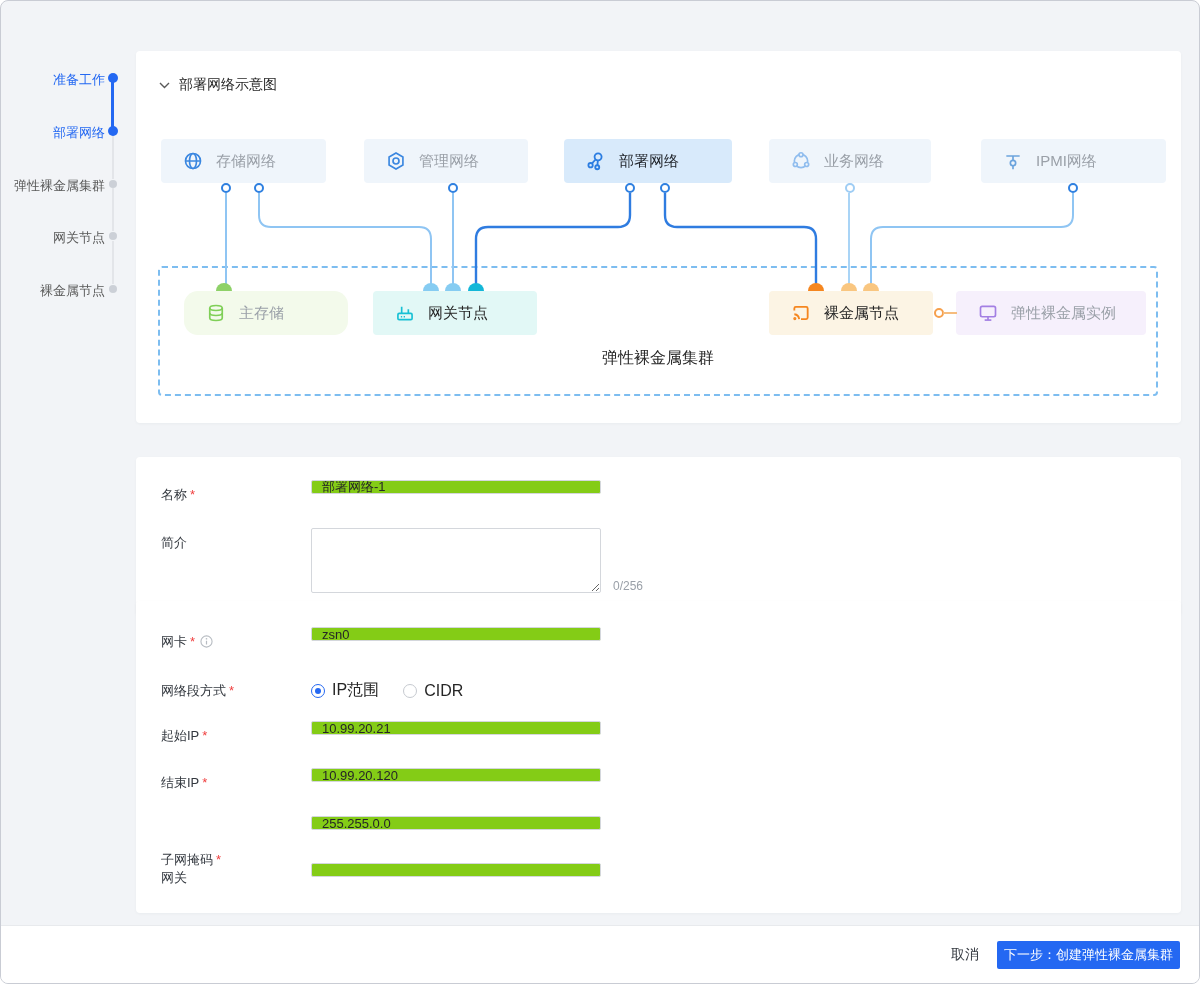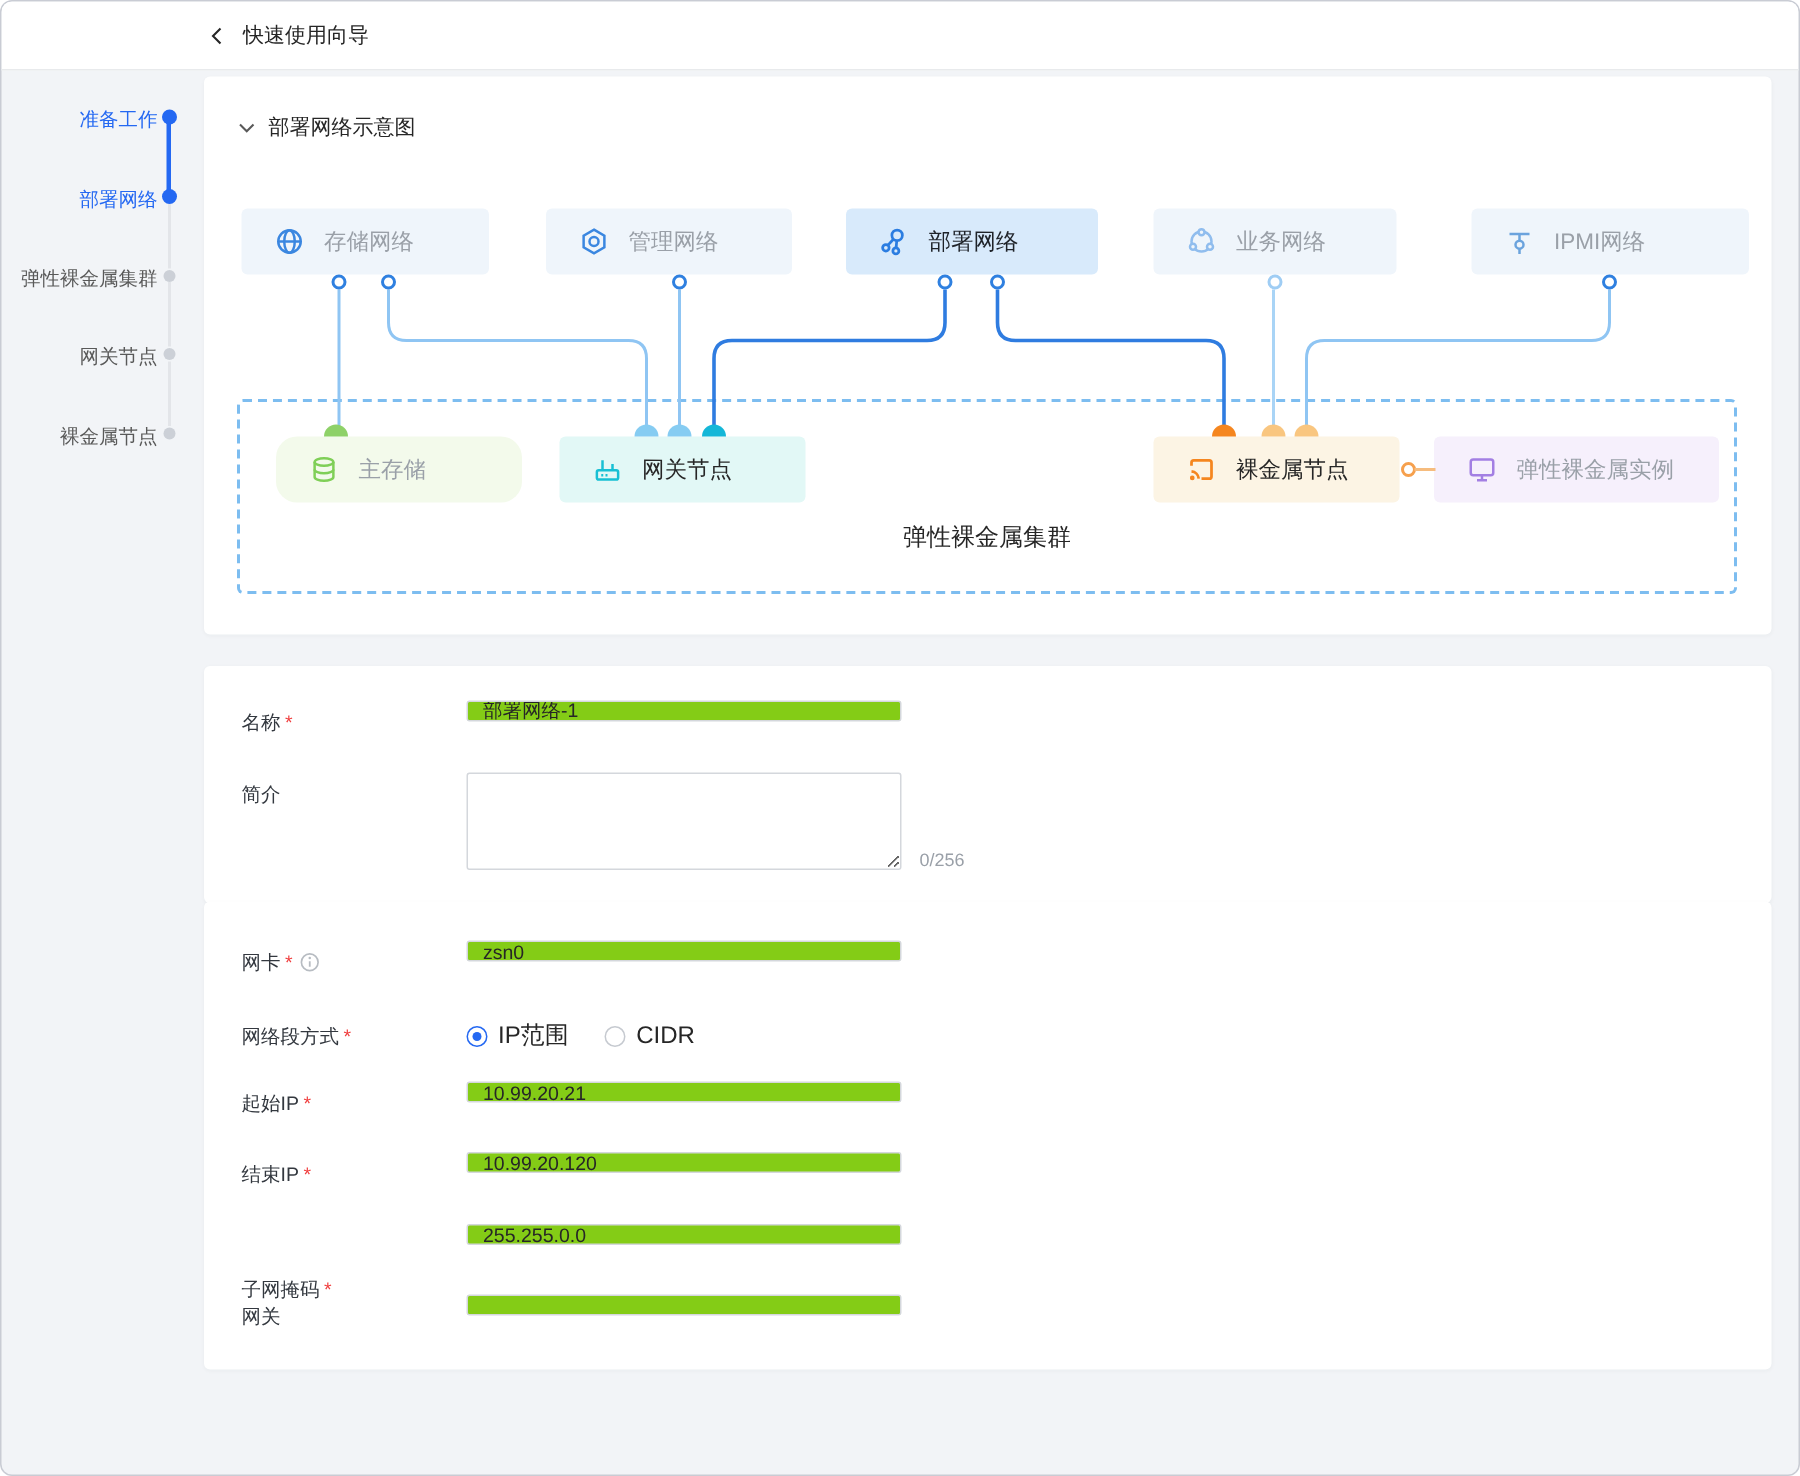--- a/index.html
+++ b/index.html
@@ -21,21 +21,21 @@
   .step-item { position:absolute; left:0; width:104px; text-align:right; font-size:13px; color:#595959; cursor:pointer; }
   .step-item.active { color:#2468f2; }
   .step-dot { position:absolute; border-radius:50%; background:#ccd0d7; }
   .step-dot.active { background:#2468f2; }
   .step-line { position:absolute; background:#e3e5e9; }
   .step-line.active { background:#2468f2; }
 
   
   .card { position:absolute; left:135px; width:1045px; background:#fff; border-radius:4px; box-shadow:0 1px 3px rgba(30,40,60,0.04); }
   .card-diagram { top:50px; height:372px; }
-  .card-basic   { top:443px; height:158px;padding-left:20px; }
+  .card-basic   { top:456px; height:158px;padding-left:20px; }
   .card-network { top:600px; height:312px; }
 
   
   .diagram-header { position:absolute; left:23px; top:25px; display:flex; align-items:center; gap:9px; cursor:pointer; }
   .diagram-header .title { font-size:14px; font-weight:500; color:#262626; }
   .dg-node { position:absolute; height:44px; border-radius:4px; display:flex; align-items:center; padding-left:22px; gap:13px; font-size:15px; }
   .dg-top { top:88px; background:#eff5fb; color:#9aa0a8; }
   .dg-top.active { background:#d8eafb; color:#1f2329; font-weight:500; }
   .dg-bottom { top:240px; }
   .port { position:absolute; width:10px; height:10px; border-radius:50%; background:#fff; border:2.5px solid #2f80e0; z-index:3; }
@@ -75,28 +75,20 @@
     position:absolute; right:19px; top:15px; width:183px; height:28px; background:#2468f2; color:#fff;
     border:none; border-radius:2px; font-size:13px; cursor:pointer; display:flex; align-items:center; justify-content:center;
     font-family:"Liberation Sans","DejaVu Sans",sans-serif;
   }
 </style>
 </head>
 <body>
 
 <div class="page">
 
-  <div class="topbar">
-    <span class="back-btn">
-      <svg width="14" height="14" viewBox="0 0 14 14">
-        <polyline points="9,2 4,7 9,12" fill="none" stroke="#262626" stroke-width="1.4"></polyline>
-      </svg>
-    </span>
-    <span class="topbar-title">快速使用向导</span>
-  </div>
 
   <div>
     <div class="step-item active" style="top:70px;">准备工作</div>
     <div class="step-item active" style="top:123px;">部署网络</div>
     <div class="step-item" style="top:176px;">弹性裸金属集群</div>
     <div class="step-item" style="top:228px;">网关节点</div>
     <div class="step-item" style="top:281px;">裸金属节点</div>
 
     <div class="step-line active" style="left:110px; top:80px; width:3px; height:46px;"></div>
     <div class="step-line" style="left:111px; top:134px; width:2px; height:44px;"></div>
@@ -264,14 +256,18 @@
     <div class="f-label" style="top:173px;"><span>结束IP</span><span class="req">*</span></div>
     <input class="f-input" style="top: 167px;" value="10.99.20.120">
 
     <div class="f-label" style="top:221px;margin-top:29px;"><span>子网掩码</span><span class="req">*</span></div>
     <input class="f-input" style="top: 215px;" value="255.255.0.0">
 
     <div class="f-label" style="top:268px;">网关</div>
     <input class="f-input" style="top: 262px;" value="">
   </div>
 
+  <div class="footer">
+    <span class="cancel-btn">取消</span>
+    <button class="next-btn">下一步：创建弹性裸金属集群</button>
+  </div>
 
 </div>
 
 </body></html>

